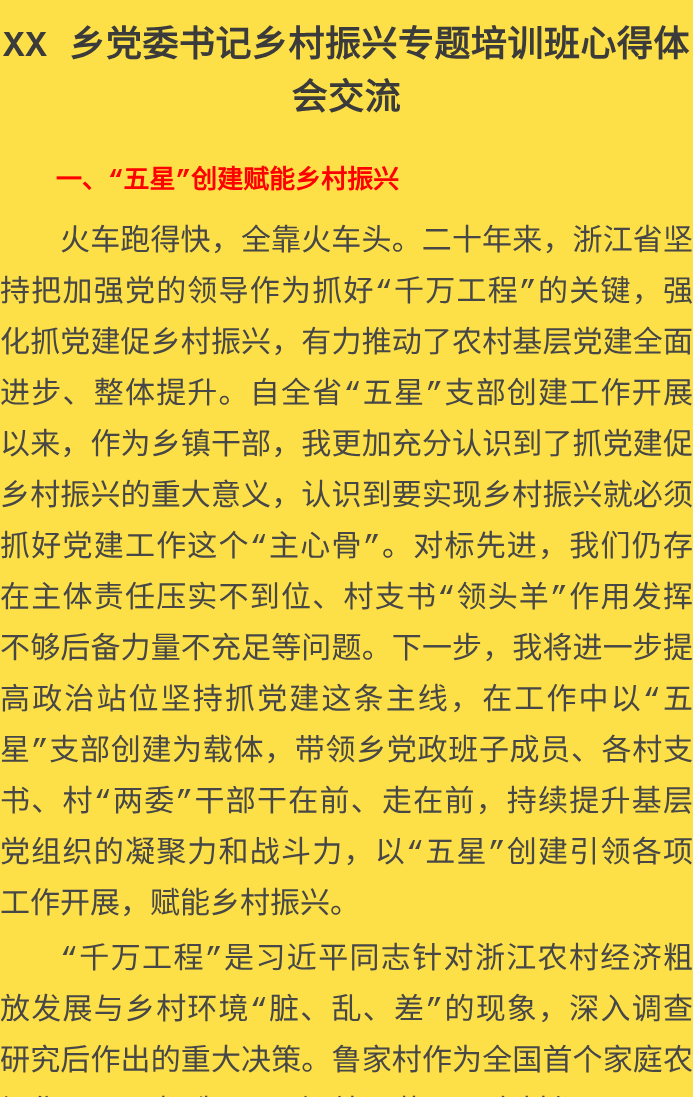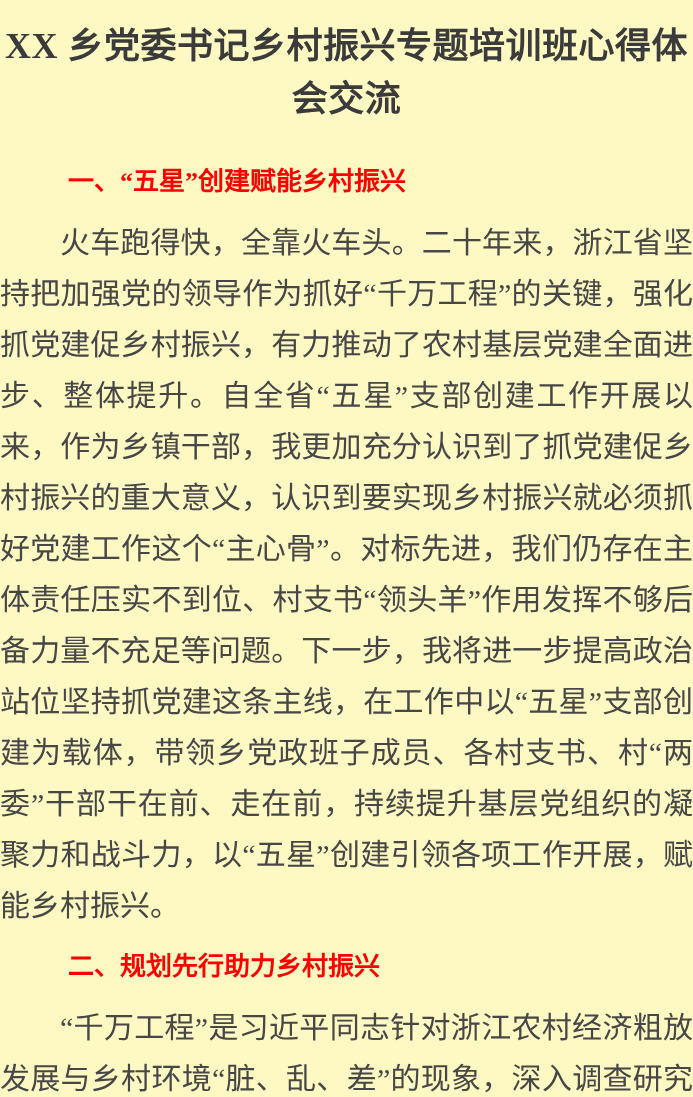--- a/index.html
+++ b/index.html
@@ -6,35 +6,35 @@
   html, body {
     margin: 0;
     padding: 0;
     background: #ffffff;
   }
   .doc {
     position: relative;
     width: 693px;
     height: 1097px;
     margin: 0 auto;
-    background: #fef9c3;
+    background: #fde047;
     overflow: hidden;
-    font-family: Liberation Serif, serif;
+    font-family: Liberation Mono, monospace;
   }
   .doc-title {
     margin: 20px 0 30px 0;
     font-size: 36px;
     line-height: 53px;
     font-weight: bold;
     text-align: center;
     color: #3b3b3b;
     letter-spacing: 0.5px;
   }
   .section-heading {
-    margin: 10px 16px;
+    margin: 10px 4px;
     font-size: 26px;
     line-height: 51px;
     font-weight: bold;
     color: #fe0000;
     text-indent: 2em;
   }
   .para {
     margin: 4px 0;
     font-size: 30px;
     line-height: 51px;
@@ -49,17 +49,16 @@
 <body>
 
 <div class="doc">
 
   <h1 class="doc-title">XX 乡党委书记乡村振兴专题培训班心得体会交流</h1>
 
   <h2 class="section-heading">一、“五星”创建赋能乡村振兴</h2>
 
   <p class="para">火车跑得快，全靠火车头。二十年来，浙江省坚持把加强党的领导作为抓好“千万工程”的关键，强化抓党建促乡村振兴，有力推动了农村基层党建全面进步、整体提升。自全省“五星”支部创建工作开展以来，作为乡镇干部，我更加充分认识到了抓党建促乡村振兴的重大意义，认识到要实现乡村振兴就必须抓好党建工作这个“主心骨”。对标先进，我们仍存在主体责任压实不到位、村支书“领头羊”作用发挥不够后备力量不充足等问题。下一步，我将进一步提高政治站位坚持抓党建这条主线，在工作中以“五星”支部创建为载体，带领乡党政班子成员、各村支书、村“两委”干部干在前、走在前，持续提升基层党组织的凝聚力和战斗力，以“五星”创建引领各项工作开展，赋能乡村振兴。</p>
 
-  <h2 class="section-heading">二、规划先行助力乡村振兴</h2>
 
   <p class="para">“千万工程”是习近平同志针对浙江农村经济粗放发展与乡村环境“脏、乱、差”的现象，深入调查研究后作出的重大决策。鲁家村作为全国首个家庭农场集聚区，打造了“开门就是花园、全村都是景区”的中国美丽乡村新样板；余村结合</p>
 
 </div>
 
 </body></html>

